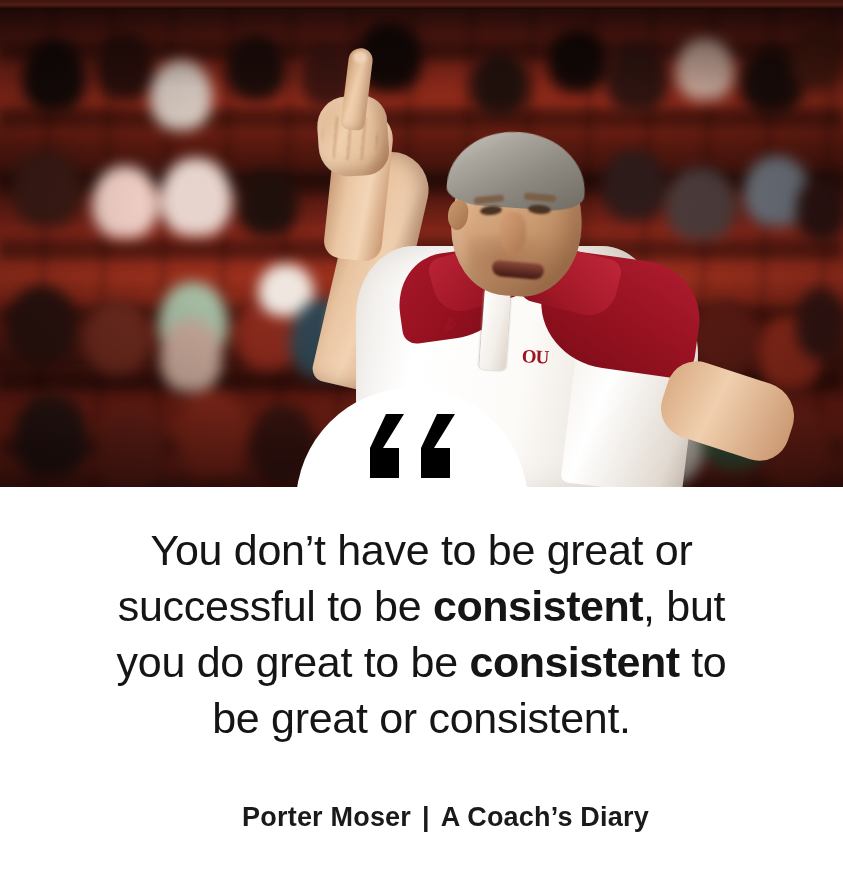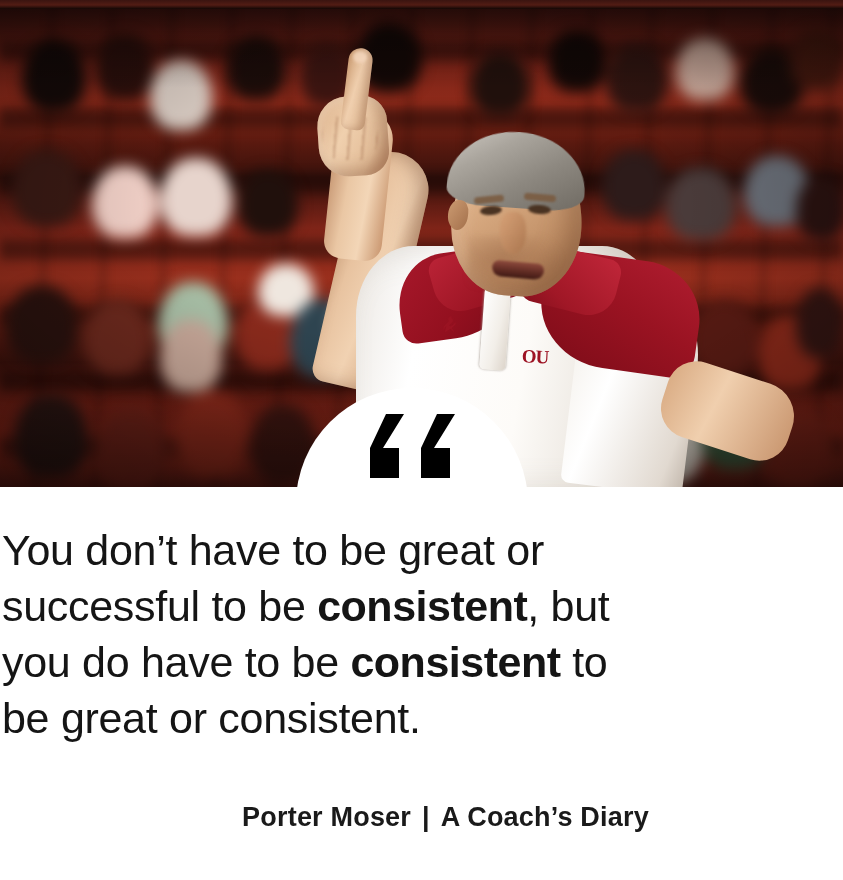--- a/index.html
+++ b/index.html
@@ -327,21 +327,21 @@
     left:0; top:487px;
     width:843px; height:393px;
     background:#ffffff;
     z-index:15;
   }
 
   .quote-text {
     position:absolute;
     left:0; top:35px;
     width:843px;
-    text-align:left;
+    text-align:center;
     font-family:"Liberation Sans", sans-serif;
     font-size:43px;
     line-height:56px;
     font-weight:400;
     color:#151515;
     letter-spacing:-0.3px;
     padding:0 2px;
   }
   .quote-text b { font-weight:700; letter-spacing:-0.5px; }
 
@@ -471,21 +471,21 @@
         </span>
       </div>
     </div>
   </div>
 
   <div class="text-area">
 
     <div class="quote-text">
       <span>You don’t have to be great or</span><br>
       <span>successful to be </span><b>consistent</b><span>, but</span><br>
-      <span>you do have to be </span><b>consistent</b><span> to</span><br>
+      <span>you do great to be </span><b>consistent</b><span> to</span><br>
       <span>be great or consistent.</span>
     </div>
 
     <div class="attribution">
       <span>Porter Moser</span><span class="attr-sep">|</span><span>A Coach’s Diary</span>
     </div>
 
   </div>
 </div>
 

